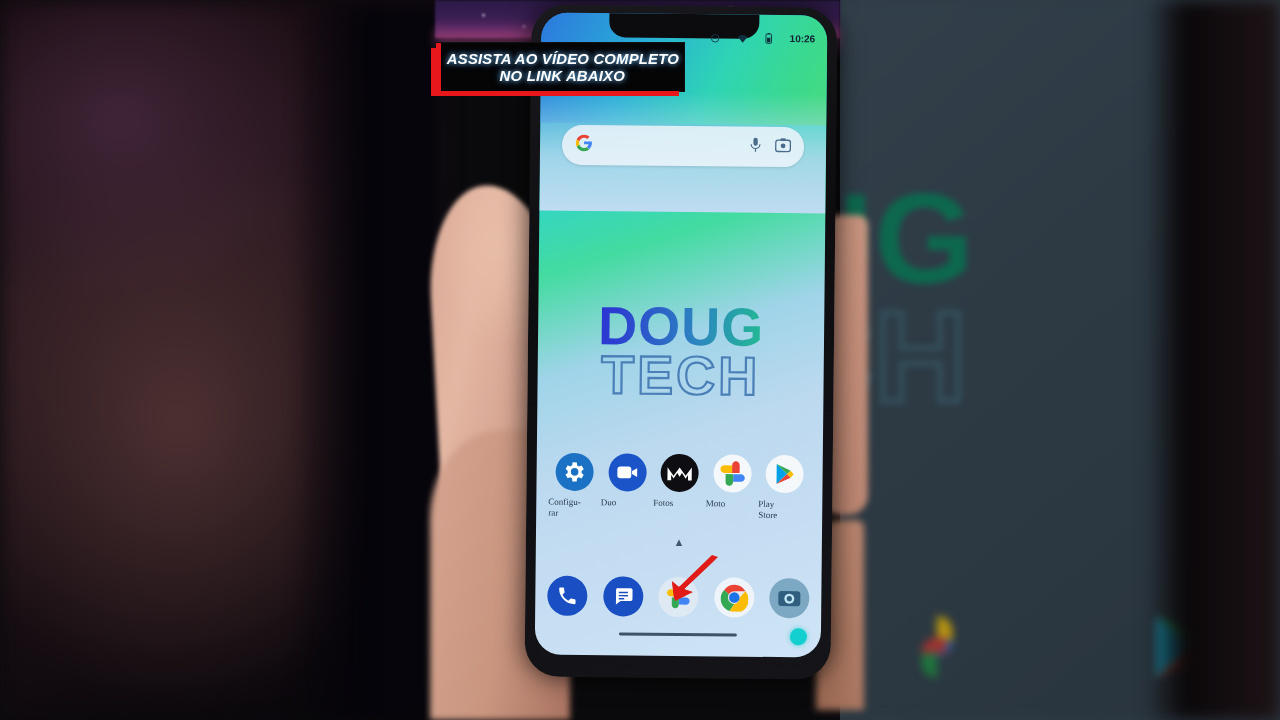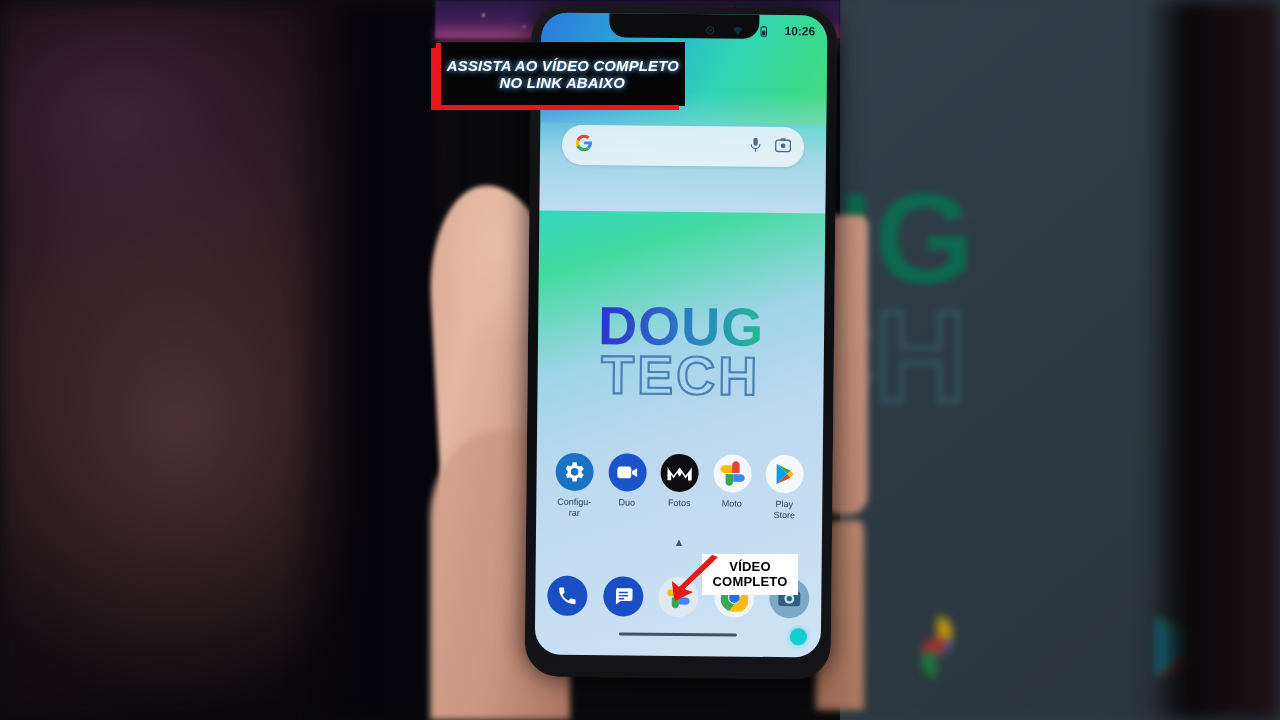--- a/index.html
+++ b/index.html
@@ -135,23 +135,23 @@
 
   
   .notch {
     position:absolute; left:50%; transform:translateX(-50%); top:-2px;
     width:150px; height:26px; background:#0c0c0f;
     border-radius:0 0 16px 16px; z-index:6;
   }
 
   
   .statusbar {
-    position:absolute; right:12px; top:9px; z-index:7;
+    position:absolute; right:12px; top:18px; z-index:7;
     display:flex; align-items:center; gap:17px;
-    font-size:12px; color:#123; font-weight:600;
+    font-size:10px; color:#123; font-weight:600;
   }
   .sb-ico { display:inline-flex; }
 
   
   .searchbar {
     position:absolute; left:22px; right:22px; top:112px; height:40px; z-index:5;
     background:rgba(236,243,250,.86); border-radius:22px;
     display:flex; align-items:center; padding:0 13px;
     box-shadow:0 1px 3px rgba(0,0,0,.12);
   }
@@ -172,21 +172,21 @@
   .wall .tech {
     font-size:54px; display:block; margin-top:4px;
     color:transparent; -webkit-text-stroke:2.2px #4a7fb8; letter-spacing:3px;
   }
 
   
   .appgrid {
     position:absolute; left:12px; right:12px; top:440px; z-index:5;
     display:flex; justify-content:space-between;
   }
-  .app { width:52px; text-align:center; }
+  .app { width:52px; text-align:left;font-family:Liberation Serif, serif; }
   .app-ico {
     width:38px; height:38px; margin:0 auto 6px; border-radius:50%;
     display:flex; align-items:center; justify-content:center; overflow:hidden;
   }
   .app-lbl { font-size:9px; color:#2a3b4d; line-height:1.18; }
 
   .chev { position:absolute; left:0; right:0; top:522px; text-align:center; z-index:5;
     color:#41566b; font-size:11px; }
 
   
@@ -202,21 +202,21 @@
     width:118px; height:3px; border-radius:3px; background:#3e5366; z-index:5;
   }
   .rec-dot {
     position:absolute; right:14px; bottom:12px; width:17px; height:17px;
     border-radius:50%; background:#14cfd0; z-index:6;
     box-shadow:0 0 5px rgba(20,207,208,.7);
   }
 
   
   .banner {
-    position:absolute; left:436px; top:43px; width:248px; height:62px; z-index:30;
+    position:absolute; left:436px; top:43px; width:248px; height:48px; z-index:30;
     background:#050505;
     border-left:5px solid #e8171c;
     box-shadow:-5px 5px 0 #e8171c, 0 0 0 1px #111;
     display:flex; flex-direction:column; align-items:center; justify-content:center;
   }
   .banner-line {
     color:#fff; font-weight:800; font-style:italic; font-size:15.5px;
     letter-spacing:.2px; line-height:1.12; text-align:center;
     text-shadow:0 0 5px rgba(120,200,255,.85), 0 0 9px rgba(90,170,255,.5);
     transform:scaleX(.96);
@@ -444,18 +444,14 @@
 
   <div class="banner">
     <div class="banner-line">ASSISTA AO VÍDEO COMPLETO</div>
     <div class="banner-line">NO LINK ABAIXO</div>
   </div>
 
   <svg class="arrow" viewBox="0 0 62 48">
     <path d="M58 2 L24 34 L33 37 L15 46 L12 26 L19 32 L52 0 Z" fill="#e01b18"></path>
     <path d="M56 4 L22 36 L14 44 L12 27 L20 33 Z" fill="#e01b18"></path>
   </svg>
-  <div class="callout">
-    <div class="callout-line">VÍDEO</div>
-    <div class="callout-line">COMPLETO</div>
-  </div>
 
 </div>
 
 </body></html>

